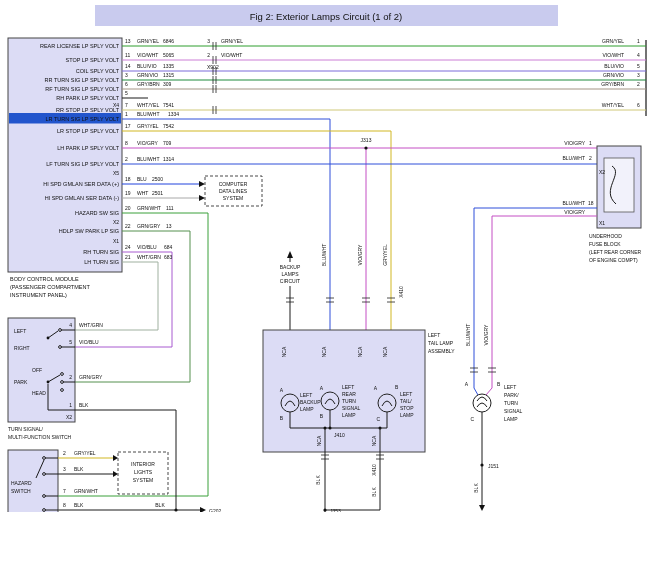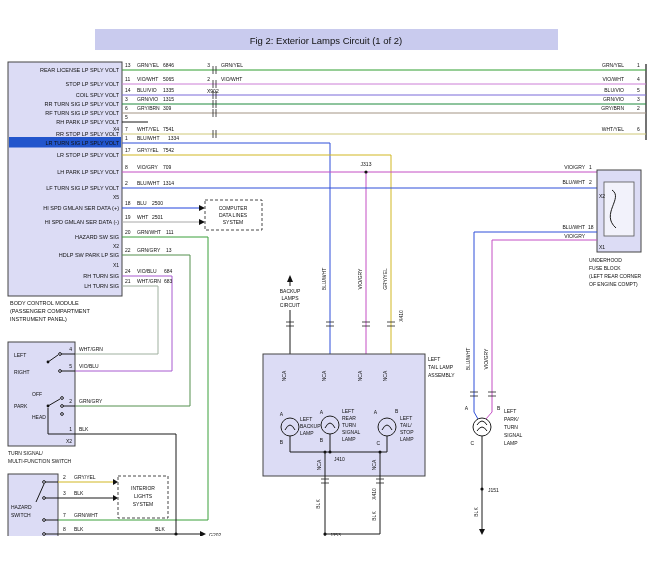--- a/index.html
+++ b/index.html
@@ -1,16 +1,16 @@
 <!DOCTYPE html>
 <html><head>
 <meta charset="utf-8">
 <style>
   html,body{margin:0;padding:0;background:#fff;}
-  #page{position:relative;width:650px;height:512px;background:#fff;overflow:hidden;margin-top:24px;}
+  #page{position:relative;width:650px;height:512px;background:#fff;overflow:hidden;}
   svg{display:block;}
   text{font-family:"Liberation Sans","DejaVu Sans",sans-serif;fill:#111;}
   .t{font-size:5.5px;}
   .s{font-size:5px;}
   .title-text{font-size:9.5px;}
   line,path{fill:none;stroke-width:1;}
   .blkline{stroke:#1a1a1a;}
   .tick{stroke:#222;stroke-width:.8;}
   .arrow{fill:#111;stroke:none;}
   rect.block{stroke:#444;stroke-width:1;}

